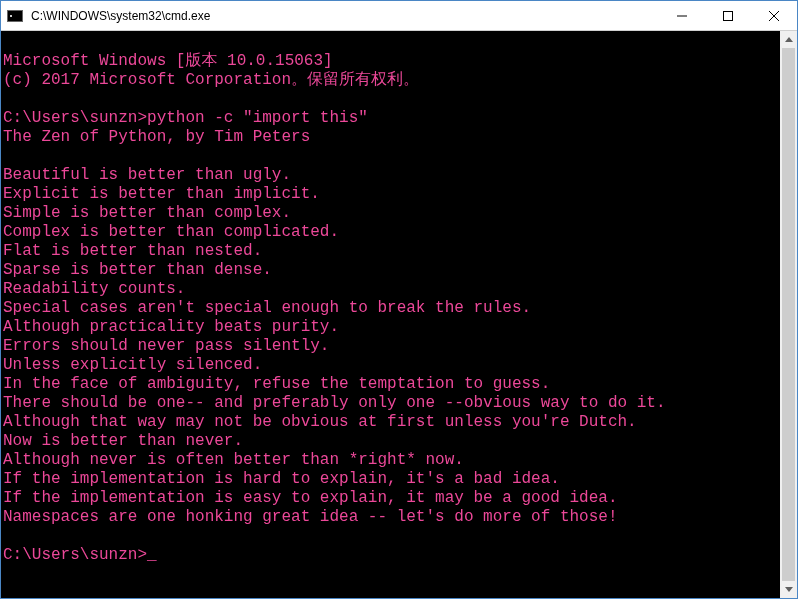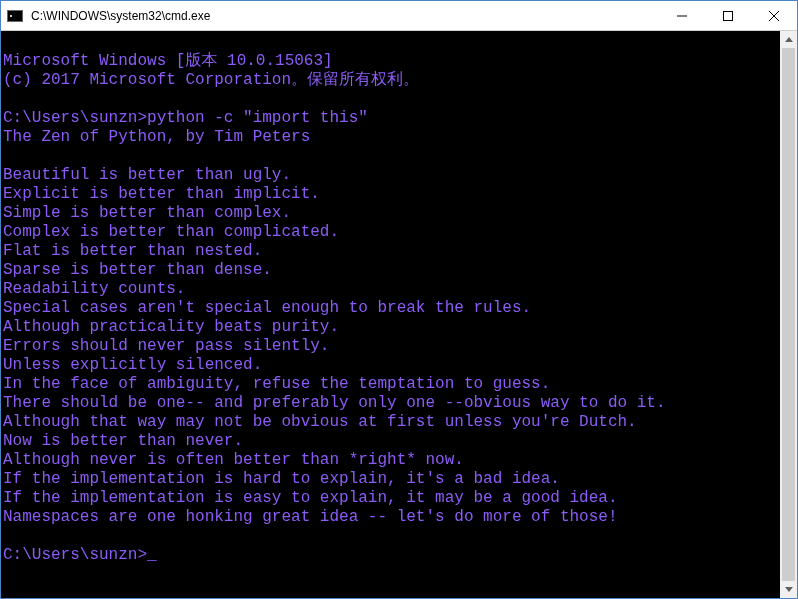--- a/index.html
+++ b/index.html
@@ -38,21 +38,21 @@
     width: 46px; display: flex; align-items: center; justify-content: center;
     font-size: 10px; color: #000; cursor: default;
   }
   .win-btn svg { stroke: #000; }
   .client {
     flex: 1; display: flex; background: #000; overflow: hidden;
   }
   .terminal {
     flex: 1;
     background: #000;
-    color: #8b5cf6;
+    color: #ec4899;
     font-family: "NSimSun","SimSun","Consolas","Courier New", monospace;
     font-size: 16px;
     line-height: 19px;
     padding: 2px 0 2px 2px;
     white-space: pre;
     overflow: hidden;
   }
   .terminal .line { white-space: pre; }
   .prompt-line { display: inline; }
   .cursor {

